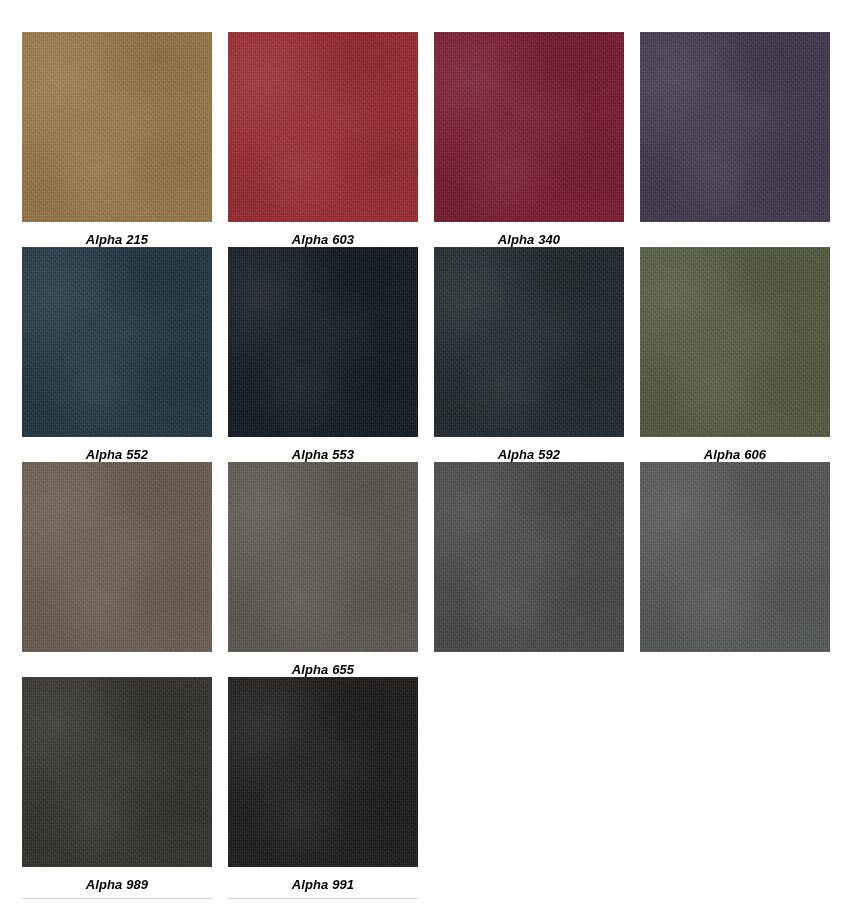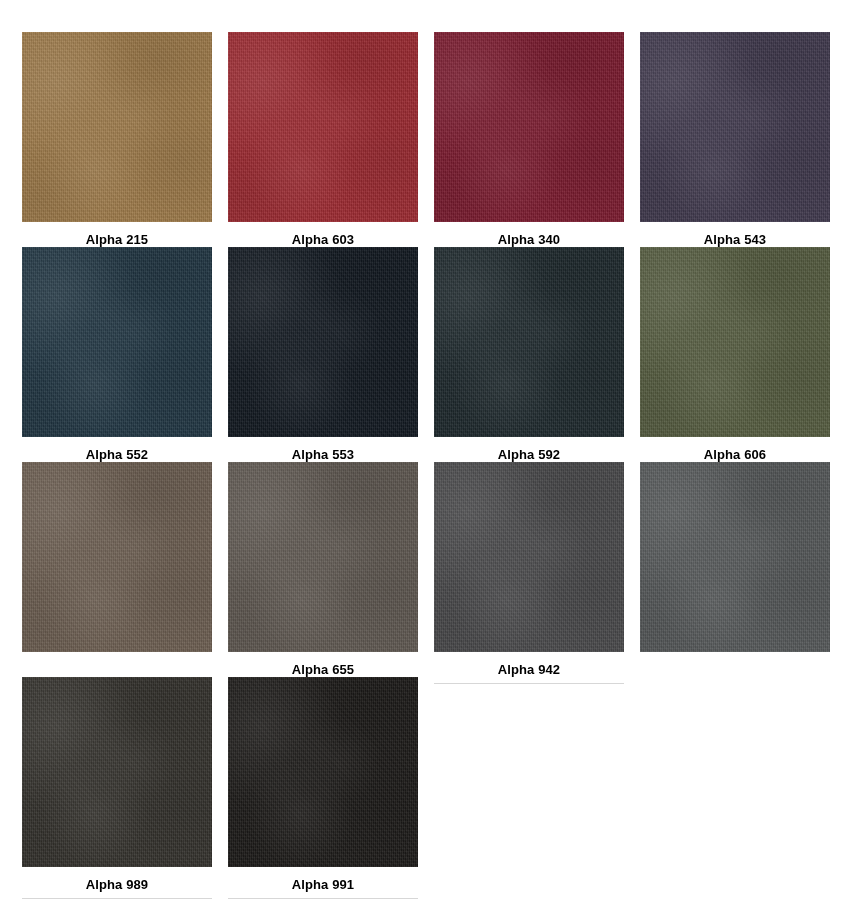--- a/index.html
+++ b/index.html
@@ -70,20 +70,21 @@
       radial-gradient(circle at 72% 14%, rgba(0,0,0,0.20) 0%, rgba(0,0,0,0) 34%),
       radial-gradient(circle at 38% 72%, rgba(255,255,255,0.16) 0%, rgba(255,255,255,0) 30%),
       radial-gradient(circle at 84% 68%, rgba(0,0,0,0.18) 0%, rgba(0,0,0,0) 32%),
       radial-gradient(circle at 8% 88%, rgba(0,0,0,0.16) 0%, rgba(0,0,0,0) 26%),
       radial-gradient(circle at 58% 44%, rgba(255,255,255,0.10) 0%, rgba(255,255,255,0) 28%);
   }
 
   .swatch-label-wrap {
     width: 190px;
     text-align: center;
+    font-style: italic;
   }
 
   .swatch-label {
     display: block;
     font-size: 13px;
     font-weight: bold;
     color: #000000;
     padding-top: 11px;
     padding-bottom: 7px;
     letter-spacing: 0.1px;
@@ -128,24 +129,20 @@
       <div class="swatch-label-wrap">
         <span class="swatch-label">Alpha 340</span>
         <div class="swatch-divider" style="background: rgb(215, 215, 215);"></div>
       </div>
     </div>
     <div class="swatch-cell">
       <div class="swatch-chip" style="background-color: rgb(65, 58, 78);">
         <div class="texture"></div>
         <div class="texture-mottle"></div>
       </div>
-      <div class="swatch-label-wrap">
-        <span class="swatch-label">Alpha 543</span>
-        <div class="swatch-divider" style="background: rgb(215, 215, 215);"></div>
-      </div>
     </div>
     <div class="swatch-cell">
       <div class="swatch-chip" style="background-color: rgb(34, 55, 68);">
         <div class="texture"></div>
         <div class="texture-mottle"></div>
       </div>
       <div class="swatch-label-wrap">
         <span class="swatch-label">Alpha 552</span>
         <div class="swatch-divider" style="background: rgb(215, 215, 215);"></div>
       </div>
@@ -194,24 +191,20 @@
       <div class="swatch-label-wrap">
         <span class="swatch-label">Alpha 655</span>
         <div class="swatch-divider" style="background: rgb(215, 215, 215);"></div>
       </div>
     </div>
     <div class="swatch-cell">
       <div class="swatch-chip" style="background-color: rgb(74, 74, 76);">
         <div class="texture"></div>
         <div class="texture-mottle"></div>
       </div>
-      <div class="swatch-label-wrap">
-        <span class="swatch-label">Alpha 942</span>
-        <div class="swatch-divider" style="background: rgb(215, 215, 215);"></div>
-      </div>
     </div>
     <div class="swatch-cell">
       <div class="swatch-chip" style="background-color: rgb(86, 89, 90);">
         <div class="texture"></div>
         <div class="texture-mottle"></div>
       </div>
     </div>
     <div class="swatch-cell">
       <div class="swatch-chip" style="background-color: rgb(53, 51, 46);">
         <div class="texture"></div>

